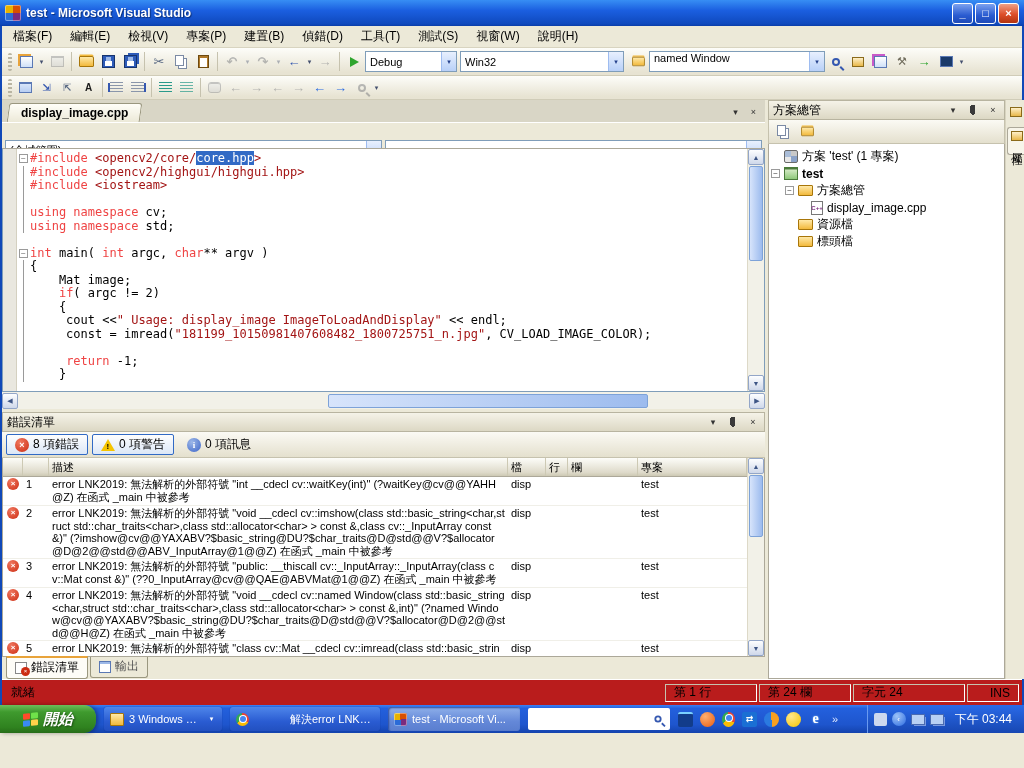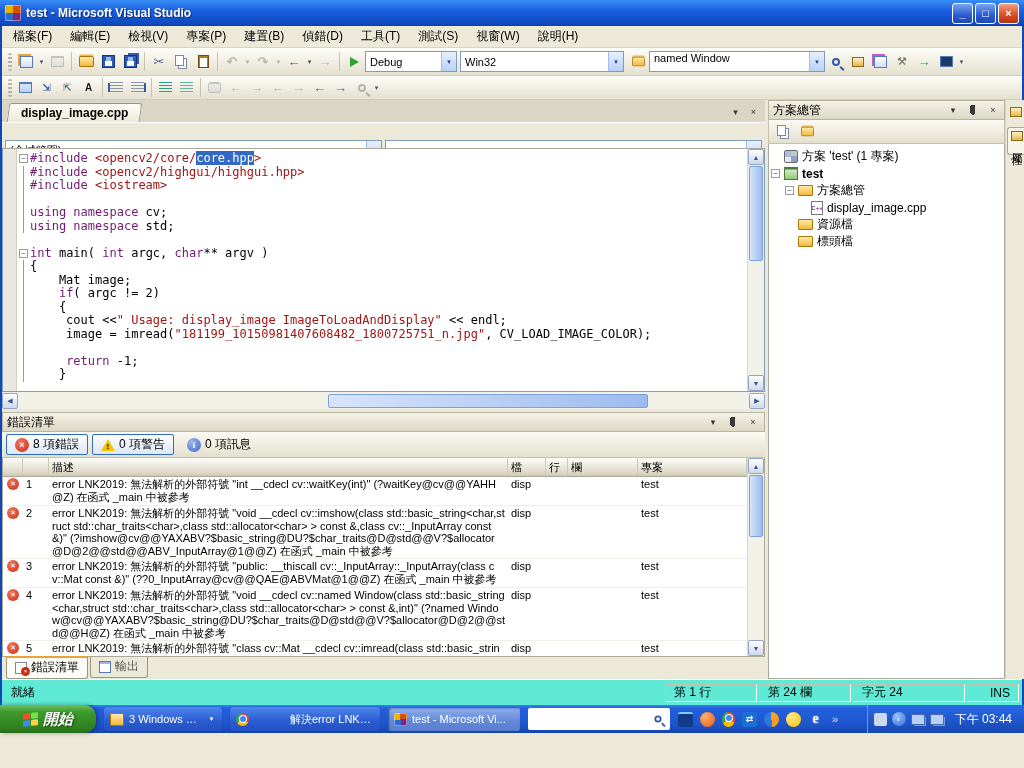--- a/index.html
+++ b/index.html
@@ -61,21 +61,21 @@
 .winbtns .wb{width:15px;height:15px;display:flex;align-items:center;justify-content:center;font-size:9px;color:#333;margin-left:3px;}
 .comborow{height:26px;flex:0 0 26px;background:#ece9d8;display:flex;align-items:center;padding:0 3px;gap:3px;border-top:1px solid #fff;}
 .comborow .combo{flex:1;margin-top:30px;}
 .codewrap{flex:1;display:flex;border:1px solid #7f9db9;border-top:1px solid #aca899;background:#fff;min-height:0;}
 .ind-margin{width:14px;flex:0 0 14px;background:#e9e7df;border-right:1px solid #d4d0c0;}
 .codearea{flex:1;overflow:hidden;padding-top:3px;font-family:"DejaVu Sans Mono","Liberation Mono",monospace;font-size:12px;line-height:13.5px;}
 .code-line{display:flex;white-space:pre;height:13.5px;}
 .outline{width:13px;flex:0 0 13px;position:relative;color:#808080;}
 .outline.box{border:1px solid #9a9a9a;width:9px;height:9px;flex-basis:9px;margin:2px 2px 0 2px;font-size:8px;line-height:7px;text-align:center;background:#fff;}
 .outline.line{background:linear-gradient(90deg,transparent 6px,#9a9a9a 6px 7px,transparent 7px);}
-.tok-k{color:#701a75;}
+.tok-k{color:#ef4444;}
 .tok-s{color:#a31515;}
 .tok-p{color:#000;}
 .tok-sel{color:#fff;background:#316ac5;}
 
 .vscroll{width:17px;flex:0 0 17px;background:#f2f1e8;display:flex;flex-direction:column;border-left:1px solid #ddd9c8;}
 .hscroll{height:17px;flex:0 0 17px;background:#f2f1e8;display:flex;align-items:center;}
 .sbb{width:16px;height:16px;flex:0 0 16px;background:linear-gradient(#fdfeff,#cfd8ea);border:1px solid #93a6c8;border-radius:2px;color:#3d5585;font-size:7px;display:flex;align-items:center;justify-content:center;}
 .sb-thumb{background:linear-gradient(90deg,#d7e4fb,#9cbbee);border:1px solid #7da2d8;border-radius:2px;}
 .hscroll .sb-thumb{height:14px;}
 .vscroll .sb-thumb{width:14px;margin:0 auto;}
@@ -125,21 +125,21 @@
 .prj-ico{width:14px;height:13px;background:linear-gradient(#dff0d0,#8ec87a);border:1px solid #4a7a3a;flex:0 0 14px;box-shadow:0 3px 0 -1.5px #4a7a3a inset;}
 .cpp-ico{width:12px;height:14px;background:#fff;border:1px solid #777;font-size:6px;color:#7a2a7e;display:flex;align-items:center;justify-content:center;font-weight:bold;flex:0 0 12px;}
 .fold-ico{width:15px;height:11px;background:linear-gradient(#ffe9a8,#f2b93c);border:1px solid #a8760a;border-radius:1px;flex:0 0 15px;}
 
 .rstrip{width:21px;flex:0 0 21px;background:#ece9d8;border-left:1px solid #d8d4c0;display:flex;flex-direction:column;align-items:center;padding-top:3px;}
 .rstrip .tbi{width:18px;height:18px;flex:0 0 18px;}
 .vtab{margin-top:6px;width:19px;border:1px solid #aca899;border-right:0;border-radius:3px 0 0 3px;background:#f7f5ea;display:flex;flex-direction:column;align-items:center;padding:3px 0 6px;gap:3px;}
 .vtab .vtxt{writing-mode:vertical-rl;font-size:11px;letter-spacing:2px;}
 .g-prop{width:12px;height:10px;background:linear-gradient(#fef0c8,#e8b84a);border:1px solid #8a6a1a;}
 
-.statusbar{height:26px;flex:0 0 26px;background:#5eead4;border-top:1px solid #fff;display:flex;align-items:center;padding:2px 3px;font-size:12px;gap:2px;}
+.statusbar{height:26px;flex:0 0 26px;background:#b91c1c;border-top:1px solid #fff;display:flex;align-items:center;padding:2px 3px;font-size:12px;gap:2px;}
 .st-ready{flex:1;padding-left:6px;}
 .st-seg{height:18px;display:flex;align-items:center;padding:0 8px;border:1px solid;border-color:#c6c2ae #fff #fff #c6c2ae;white-space:nowrap;}
 .st-line{width:92px;}.st-col{width:92px;}.st-char{width:112px;}.st-mode{width:52px;justify-content:flex-end;}
 
 .taskbar{height:28px;flex:0 0 28px;background:linear-gradient(180deg,#3a80f4 0%,#2360dd 12%,#1e55cd 70%,#1443ad 100%);display:flex;align-items:stretch;color:#fff;}
 .startbtn{width:96px;flex:0 0 96px;background:linear-gradient(180deg,#6cbf5a 0%,#3f9a2e 25%,#2f821f 80%,#276d18 100%);border-radius:0 12px 12px 0;display:flex;align-items:center;justify-content:center;gap:5px;font-weight:bold;font-style:italic;font-size:15px;text-shadow:1px 1px 2px #1a4a10;box-shadow:2px 0 4px rgba(0,0,0,.35);}
 .winflag{width:15px;height:13px;display:grid;grid-template-columns:7px 7px;grid-template-rows:6px 6px;gap:1px;transform:skewY(-6deg);}
 .winflag i{border-radius:1px;}
 .wf1{background:#ff4a2a;}.wf2{background:#6fe24a;}.wf3{background:#3a8af4;}.wf4{background:#ffd24a;}
 .taskbtn{width:118px;margin:2px 0 2px 8px;border-radius:3px;background:linear-gradient(#4e86ea,#2a5cd2 60%,#2250c0);box-shadow:0 0 1px #0a2a80;display:flex;align-items:center;gap:5px;padding:0 6px;font-size:11px;white-space:nowrap;overflow:hidden;}
@@ -378,21 +378,21 @@
                 <div class="code-line"><span class="outline line"></span><span class="code-text"> </span></div>
                 <div class="code-line"><span class="outline line"></span><span class="code-text"><span class="tok-k">using</span><span class="tok-p"> </span><span class="tok-k">namespace</span><span class="tok-p"> cv;</span></span></div>
                 <div class="code-line"><span class="outline line"></span><span class="code-text"><span class="tok-k">using</span><span class="tok-p"> </span><span class="tok-k">namespace</span><span class="tok-p"> std;</span></span></div>
                 <div class="code-line"><span class="outline "></span><span class="code-text"> </span></div>
                 <div class="code-line"><span class="outline box">−</span><span class="code-text"><span class="tok-k">int</span><span class="tok-p"> main( </span><span class="tok-k">int</span><span class="tok-p"> argc, </span><span class="tok-k">char</span><span class="tok-p">** argv )</span></span></div>
                 <div class="code-line"><span class="outline line"></span><span class="code-text"><span class="tok-p">{</span></span></div>
                 <div class="code-line"><span class="outline line"></span><span class="code-text"><span class="tok-p">    Mat image;</span></span></div>
                 <div class="code-line"><span class="outline line"></span><span class="code-text"><span class="tok-p">    </span><span class="tok-k">if</span><span class="tok-p">( argc != 2)</span></span></div>
                 <div class="code-line"><span class="outline line"></span><span class="code-text"><span class="tok-p">    {</span></span></div>
                 <div class="code-line"><span class="outline line"></span><span class="code-text"><span class="tok-p">     cout &lt;&lt;</span><span class="tok-s">" Usage: display_image ImageToLoadAndDisplay"</span><span class="tok-p"> &lt;&lt; endl;</span></span></div>
-                <div class="code-line"><span class="outline line"></span><span class="code-text"><span class="tok-p">     image = imread(</span><span class="tok-s">"181199_10150981407608482_1800725751_n.jpg"</span><span class="tok-p">, CV_LOAD_IMAGE_COLOR);</span></span></div>
+                <div class="code-line"><span class="outline line"></span><span class="code-text"><span class="tok-p">     const = imread(</span><span class="tok-s">"181199_10150981407608482_1800725751_n.jpg"</span><span class="tok-p">, CV_LOAD_IMAGE_COLOR);</span></span></div>
                 <div class="code-line"><span class="outline line"></span><span class="code-text"> </span></div>
                 <div class="code-line"><span class="outline line"></span><span class="code-text"><span class="tok-p">     </span><span class="tok-k">return</span><span class="tok-p"> -1;</span></span></div>
                 <div class="code-line"><span class="outline line"></span><span class="code-text"><span class="tok-p">    }</span></span></div>
               </div>
             <div class="vscroll">
               <span class="sbb">▲</span>
               <span class="sb-thumb" style="height:95px;margin-top:1px;"></span>
               <span class="sbb" style="margin-top:auto;">▼</span>
             </div>
           </div>

